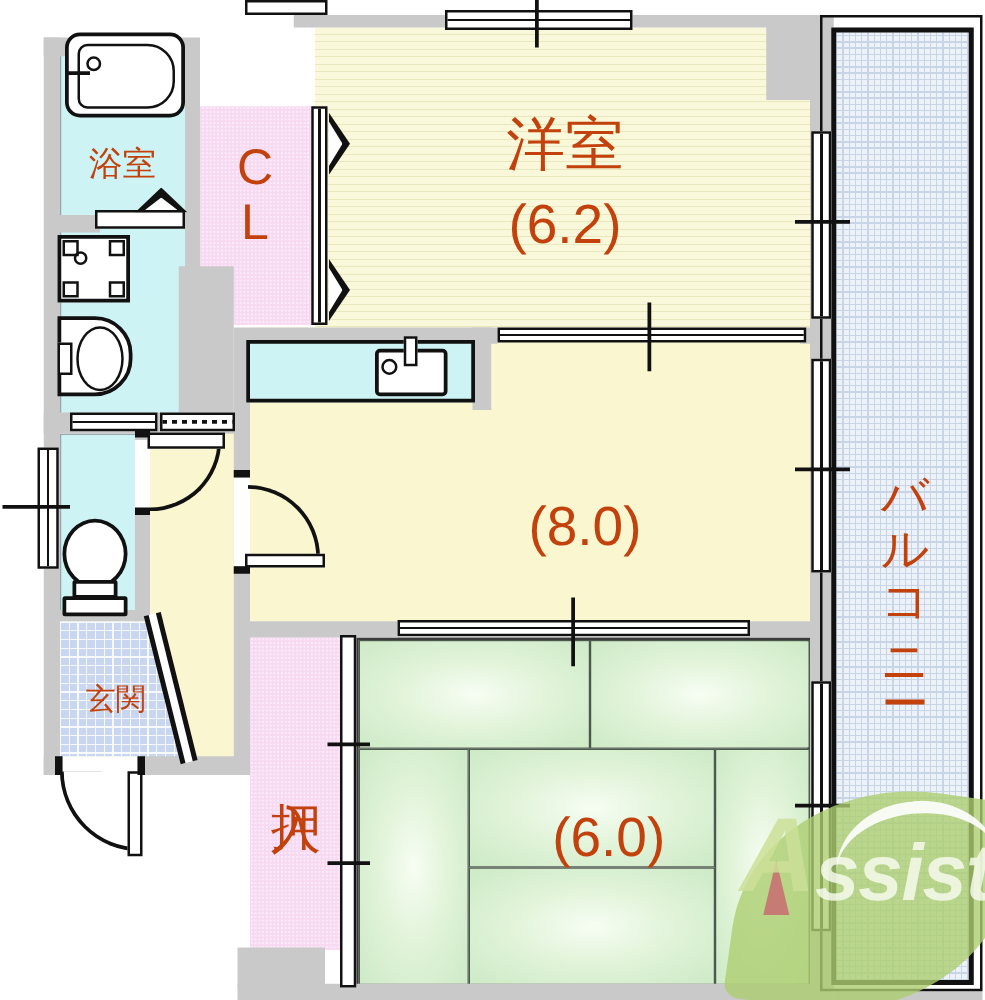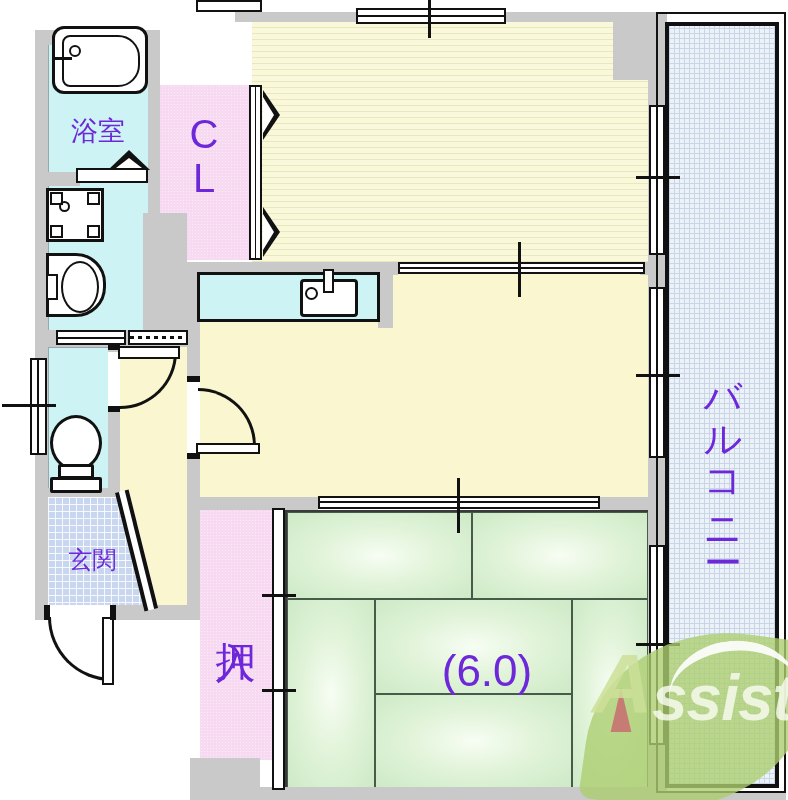--- a/index.html
+++ b/index.html
@@ -21,21 +21,21 @@
   .white-bar{position:absolute;background:#fff;border:2.5px solid #111;box-sizing:border-box;}
   .winv{background-image:linear-gradient(to right,transparent calc(50% - 1px),#111 calc(50% - 1px),#111 calc(50% + 1px),transparent calc(50% + 1px));}
   .winh{background-image:linear-gradient(to bottom,transparent calc(50% - 1px),#111 calc(50% - 1px),#111 calc(50% + 1px),transparent calc(50% + 1px));}
   .dotted-mid{background-image:repeating-linear-gradient(to right,#111 0 4px,transparent 4px 8px);
     background-size:100% 3px;background-repeat:no-repeat;background-position:center;}
   .tick{position:absolute;background:#111;}
   .fixture{position:absolute;background:#fff;border:3px solid #111;box-sizing:border-box;}
   .tatami{position:absolute;box-sizing:border-box;border:1px solid #4a5a4a;
     background:radial-gradient(ellipse at center,#f7fdf3 0%,#e2f4da 45%,#cdeac6 100%);}
   .label{position:absolute;display:flex;align-items:center;justify-content:center;
-    color:#6d28d9;line-height:1.05;white-space:nowrap;}
+    color:#c2410c;line-height:1.05;white-space:nowrap;}
   .v{writing-mode:vertical-rl;}
   .vu{writing-mode:vertical-rl;text-orientation:upright;}
   .arc{position:absolute;box-sizing:border-box;border:0 solid #111;}
   .tri-out{position:absolute;background:#111;}
   .tri-in{position:absolute;background:#fff;}
 </style>
 </head>
 <body>
 
 <div id="plan">
@@ -157,20 +157,23 @@
   <div class="fixture" style="left:58px;top:464px;width:36px;height:15px;border-radius:2px;"></div>
   <div class="fixture" style="left:50px;top:477px;width:52px;height:16px;border-radius:2px;"></div>
 
   <div class="abs" style="left:197px;top:272px;width:183px;height:50px;background:#cdf3f5;box-sizing:border-box;border:3px solid #111;"></div>
   <div class="fixture" style="left:300px;top:279px;width:58px;height:38px;border-radius:4px;"></div>
   <div class="fixture" style="left:323px;top:269px;width:11px;height:24px;border-width:2.5px;"></div>
   <div class="abs" style="left:305px;top:287px;width:9px;height:9px;border:2.5px solid #111;border-radius:50%;background:#fff;"></div>
 
   <div class="label" style="left:58px;top:115px;width:80px;height:32px;font-size:27px;">浴室</div>
   <div class="label vu" style="left:182px;top:95px;width:44px;height:122px;font-size:40px;">CL</div>
+  <div class="label" style="left:352px;top:90px;width:200px;height:50px;font-size:47px;">洋室</div>
+  <div class="label" style="left:352px;top:157px;width:200px;height:46px;font-size:44px;">(6.2)</div>
+  <div class="label" style="left:368px;top:399px;width:200px;height:46px;font-size:44px;">(8.0)</div>
   <div class="label" style="left:55px;top:545px;width:75px;height:30px;font-size:24px;">玄関</div>
   <div class="label vu" style="left:214px;top:545px;width:44px;height:130px;font-size:40px;">押入</div>
   <div class="label" style="left:387px;top:648px;width:200px;height:46px;font-size:44px;">(6.0)</div>
   <div class="label v" style="left:700px;top:285px;width:44px;height:330px;font-size:38px;letter-spacing:4px;">バルコニー</div>
 
   <div class="abs" style="left:590px;top:628px;width:215px;height:185px;background:rgba(173,206,112,0.8);border-radius:70% 6% 70% 6%;transform:rotate(8deg);overflow:hidden;">
     <div class="abs" style="left:75px;top:8px;width:130px;height:95px;border-top:10px solid rgba(255,255,255,0.9);border-radius:50%;transform:rotate(-14deg);"></div>
   </div>
   <div class="abs" style="left:608px;top:688px;width:26px;height:44px;background:rgba(201,101,111,0.8);clip-path:polygon(50% 0,10% 100%,90% 100%);"></div>
   <div class="abs" style="left:592px;top:642px;font-style:italic;font-weight:bold;font-size:84px;line-height:1;color:rgba(204,223,152,0.85);">A</div>

